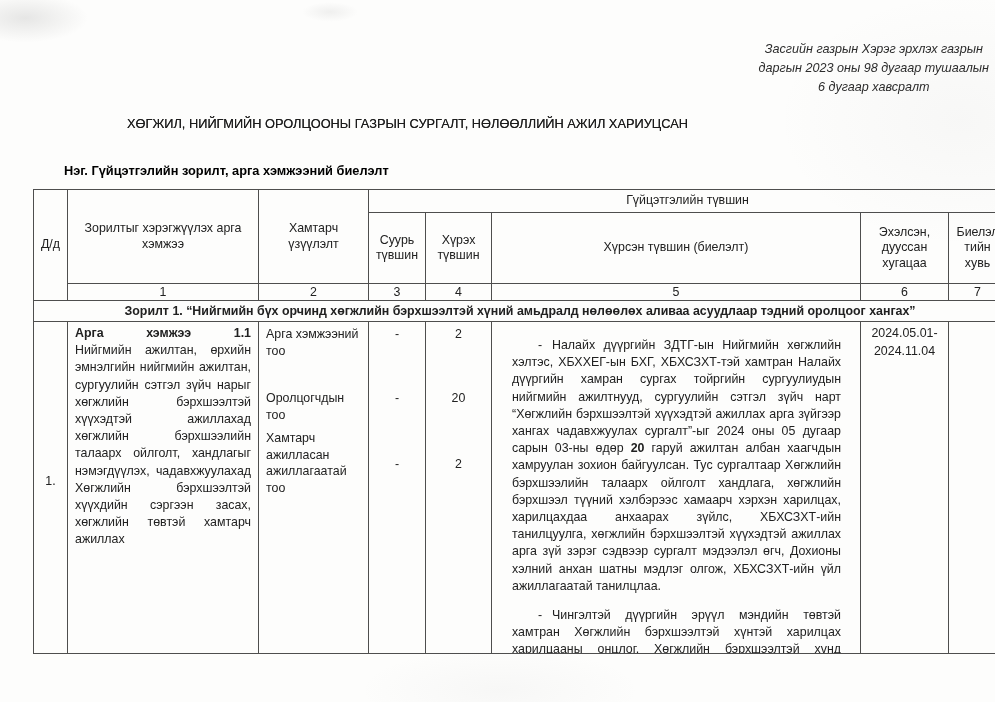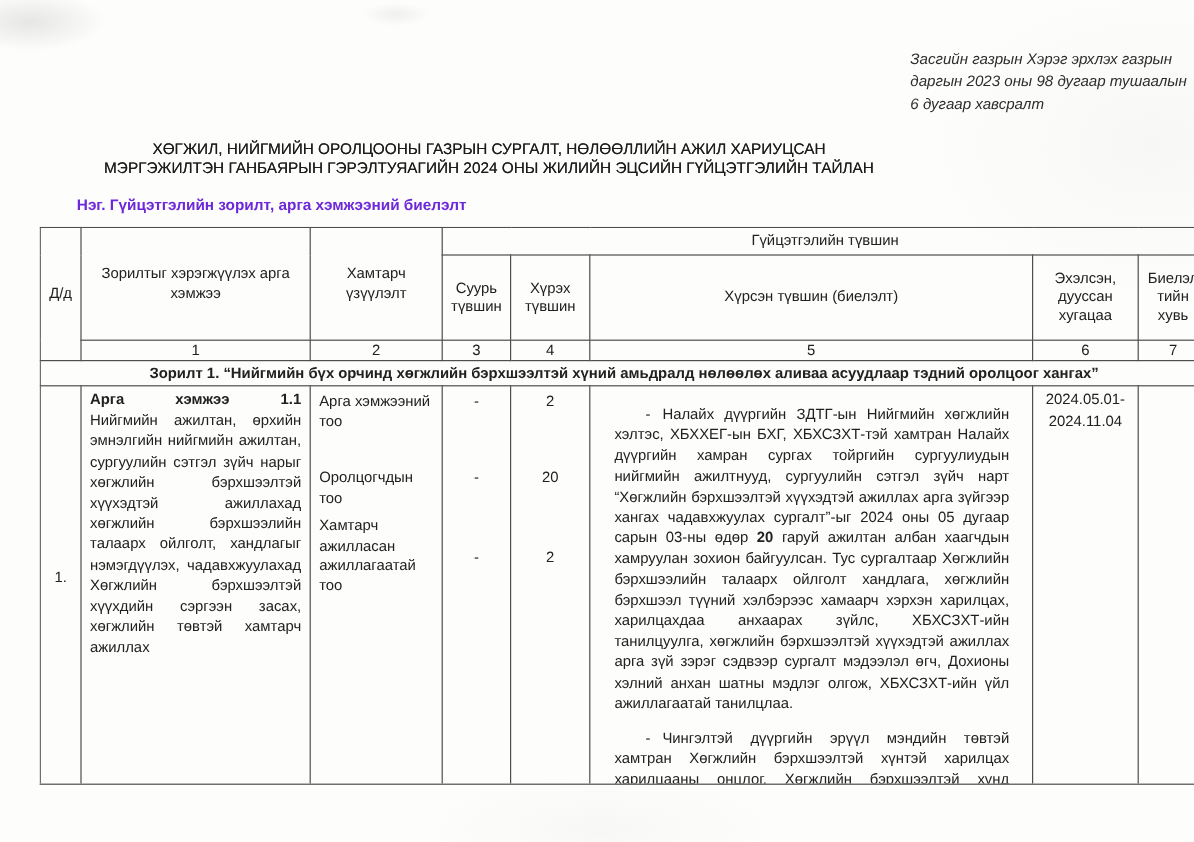--- a/index.html
+++ b/index.html
@@ -15,31 +15,31 @@
   body::before{
     content:"";position:absolute;inset:0;pointer-events:none;
     background-image:
       radial-gradient(ellipse 90px 35px at 25px 18px, rgba(110,110,110,.16), transparent 70%),
       radial-gradient(ellipse 40px 14px at 330px 12px, rgba(120,120,120,.10), transparent 70%),
       radial-gradient(ellipse 260px 180px at 960px 120px, rgba(140,140,140,.05), transparent 70%),
       radial-gradient(ellipse 200px 60px at 500px 690px, rgba(140,140,140,.05), transparent 70%);
   }
   .stamp{
     position:absolute;top:40px;right:6px;
-    text-align:left;font-style:italic;
+    text-align:center;font-style:italic;
     font-size:12.6px;line-height:19px;color:#2c2c2c;
   }
   .title{
     position:absolute;top:116px;left:0;width:815px;
     text-align:center;font-size:12.8px;line-height:15.6px;
     color:#1c1c1c;text-shadow:0 0 .5px #3a3a3a;
   }
   .section-heading{
     position:absolute;top:163px;left:64px;
-    font-size:12.8px;font-weight:bold;color:#6d28d9;
+    font-size:12.8px;font-weight:bold;color:#000000;
   }
   .table-wrap{
     position:absolute;top:189px;left:33px;
     width:962px;height:464px;overflow:hidden;
     border-bottom:1px solid #4e4e4e;
   }
   table{
     border-collapse:collapse;table-layout:fixed;width:973px;
     font-size:12.4px;color:#212121;
   }
@@ -74,21 +74,20 @@
 <body>
 
 <div class="stamp">
   <div>Засгийн газрын Хэрэг эрхлэх газрын</div>
   <div>даргын 2023 оны 98 дугаар тушаалын</div>
   <div>6 дугаар хавсралт</div>
 </div>
 
 <div class="title">
   <div>ХӨГЖИЛ, НИЙГМИЙН ОРОЛЦООНЫ ГАЗРЫН СУРГАЛТ, НӨЛӨӨЛЛИЙН АЖИЛ ХАРИУЦСАН</div>
-  <div>МЭРГЭЖИЛТЭН ГАНБАЯРЫН ГЭРЭЛТУЯАГИЙН 2024 ОНЫ ЖИЛИЙН ЭЦСИЙН ГҮЙЦЭТГЭЛИЙН ТАЙЛАН</div>
 </div>
 
 <div class="section-heading">Нэг. Гүйцэтгэлийн зорилт, арга хэмжээний биелэлт</div>
 
 <div class="table-wrap">
   <table>
     <colgroup>
       <col style="width:34px">
         <col style="width:191px">
         <col style="width:110px">

